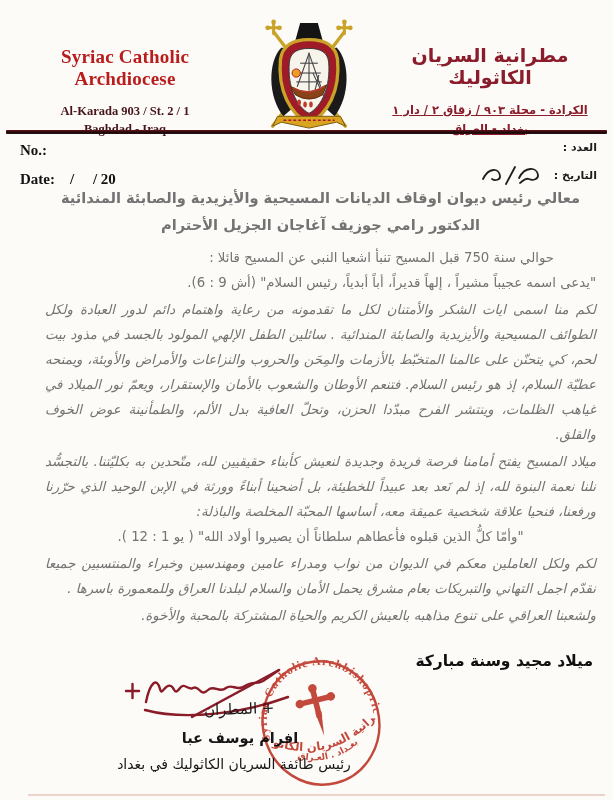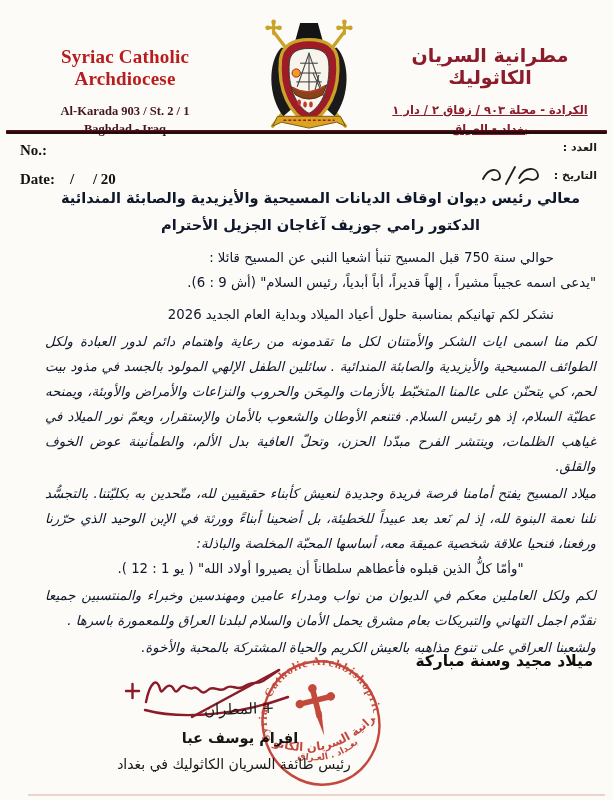--- a/index.html
+++ b/index.html
@@ -24,21 +24,21 @@
   
   .meta-left{position:absolute;left:20px;top:142px;font-family:"Liberation Serif",serif;
              font-weight:bold;font-size:15px;color:#121212;}
   .meta-left .row{height:29px;white-space:pre;font-family:Liberation Serif, serif;}
   .meta-right{position:absolute;right:16px;top:141px;text-align:right;
               font-size:11px;font-weight:bold;color:#1c1c1c;}
   .meta-right .row{height:28px;position:relative;}
   .date-scribble{position:absolute;right:52px;top:-6px;}
   
   .letter{position:absolute;left:17px;right:17px;top:184px;direction:rtl;
-          font-size:13.3px;line-height:25px;color:#0f172a;margin-left:28px;}
+          font-size:13.3px;line-height:25px;color:#737373;margin-left:28px;}
   .letter p{margin:0;padding:0;}
   .to-line{text-align:center;font-weight:bold;font-size:14.6px;line-height:27px;}
   .indent{text-indent:42px;margin-top:7px !important;}
   .quote-line{text-align:right;}
   .just{text-align:justify;margin-top:2px !important;font-style:italic;}
   .center-line{text-align:center;}
   .greeting{position:absolute;right:20px;top:652px;direction:rtl;
             font-weight:bold;font-size:15.5px;color:#101010;}
   
   .sig-svg{position:absolute;left:116px;top:664px;}
@@ -147,21 +147,20 @@
         </svg>
       </span>
     </div>
   </div>
 
   <main class="letter">
     <p class="to-line">معالي رئيس ديوان اوقاف الديانات المسيحية والأيزيدية والصابئة المندائية</p>
     <p class="to-line">الدكتور رامي جوزيف آغاجان الجزيل الأحترام</p>
     <p class="indent">حوالي سنة 750 قبل المسيح تنبأ اشعيا النبي عن المسيح قائلا :</p>
     <p class="quote-line">"يدعى اسمه عجيباً مشيراً ، إلهاً قديراً، أباً أبدياً، رئيس السلام" (أش 9 : 6).</p>
-    <p class="indent">نشكر لكم تهانيكم بمناسبة حلول أعياد الميلاد وبداية العام الجديد 2026</p>
     <p class="just">لكم منا اسمى ايات الشكر والأمتنان لكل ما تقدمونه من رعاية واهتمام دائم لدور العبادة ولكل الطوائف المسيحية والأيزيدية والصابئة المندائية . سائلين الطفل الإلهي المولود بالجسد في مذود بيت لحم، كي يتحنّن على عالمنا المتخبّط بالأزمات والمِحَن والحروب والنزاعات والأمراض والأوبئة، ويمنحه عطيّة السلام، إذ هو رئيس السلام. فتنعم الأوطان والشعوب بالأمان والإستقرار، ويعمّ نور الميلاد في غياهب الظلمات، وينتشر الفرح مبدّدا الحزن، وتحلّ العافية بدل الألم، والطمأنينة عوض الخوف والقلق.</p>
     <p class="just">ميلاد المسيح يفتح أمامنا فرصة فريدة وجديدة لنعيش كأبناء حقيقيين لله، متّحدين به بكليّتنا. بالتجسُّد نلنا نعمة البنوة لله، إذ لم نَعد بعد عبيداً للخطيئة، بل أضحينا أبناءً وورثة في الإبن الوحيد الذي حرّرنا ورفعنا، فنحيا علاقة شخصية عميقة معه، أساسها المحبّة المخلصة والباذلة:</p>
     <p class="center-line">"وأمّا كلُّ الذين قبلوه فأعطاهم سلطاناً أن يصيروا أولاد الله" ( يو 1 : 12 ).</p>
     <p class="just">لكم ولكل العاملين معكم في الديوان من نواب ومدراء عامين ومهندسين وخبراء والمنتسبين جميعا نقدّم اجمل التهاني والتبريكات بعام مشرق يحمل الأمان والسلام لبلدنا العراق وللمعمورة باسرها .</p>
     <p class="just">ولشعبنا العراقي على تنوع مذاهبه بالعيش الكريم والحياة المشتركة بالمحبة والأخوة.</p>
   </main>
 
   <div class="greeting">ميلاد مجيد وسنة مباركة</div>
 
   <div class="sig-svg">

